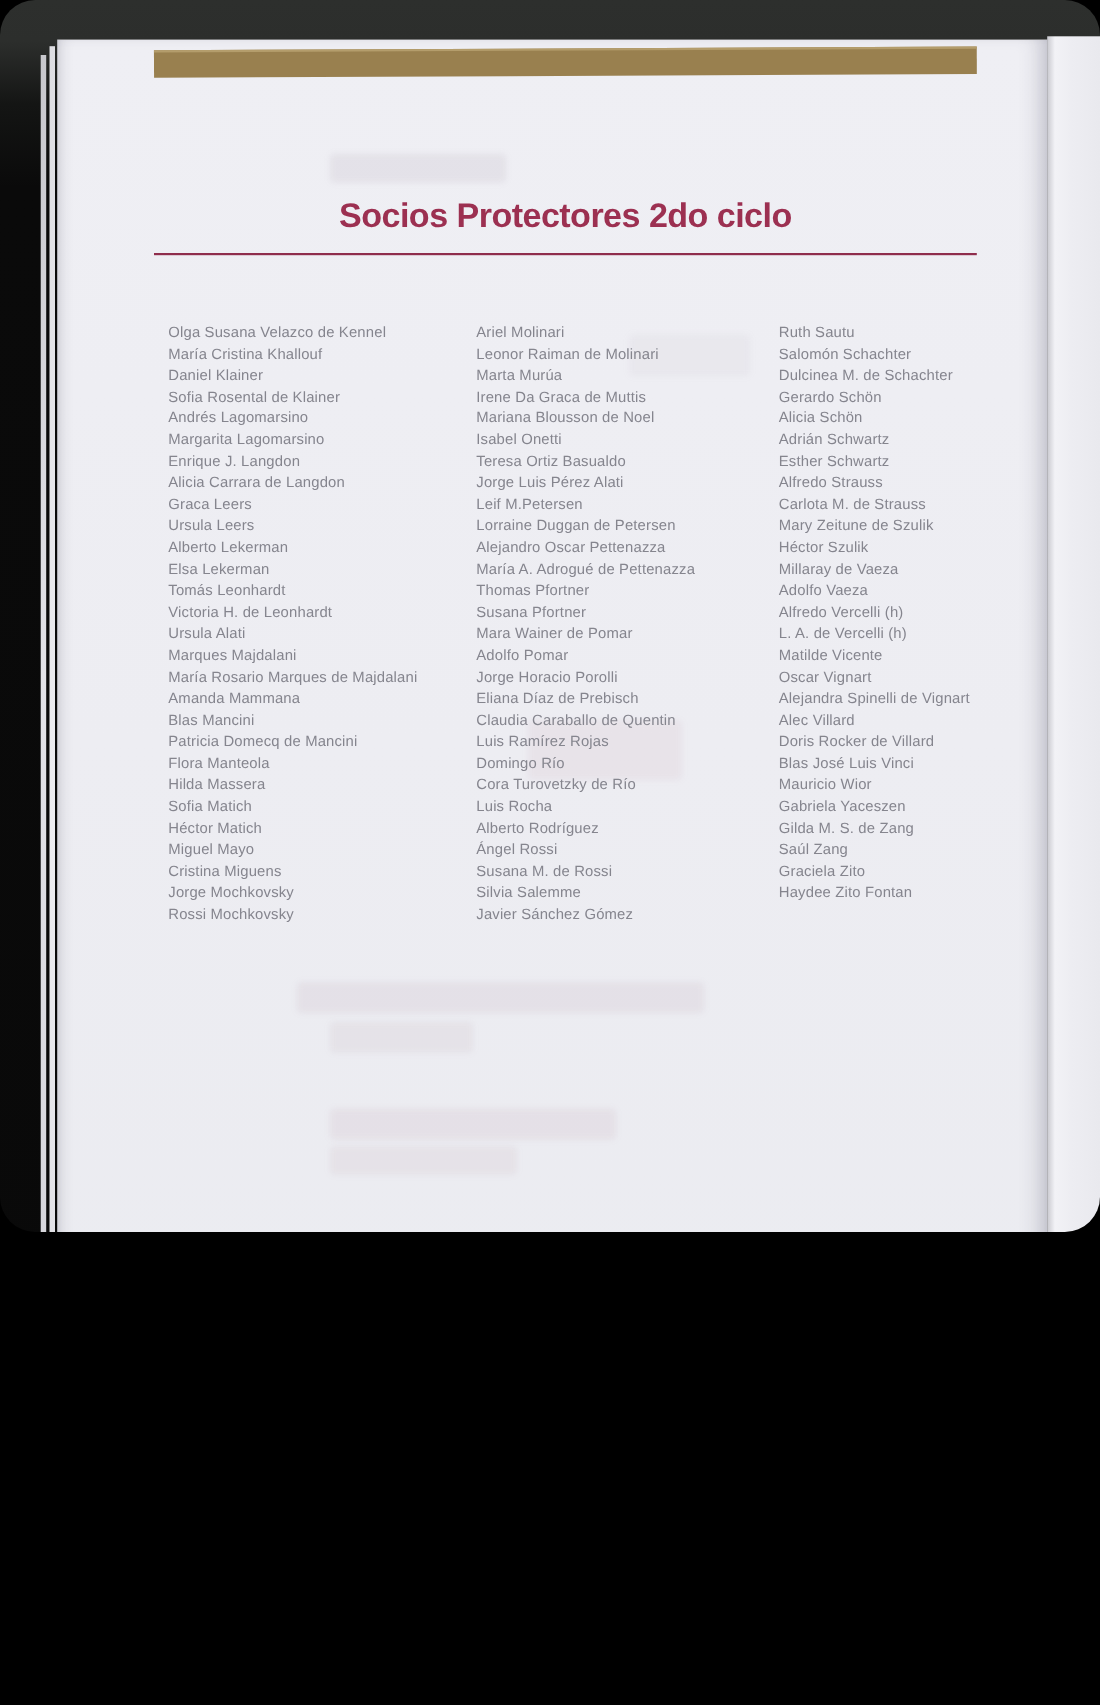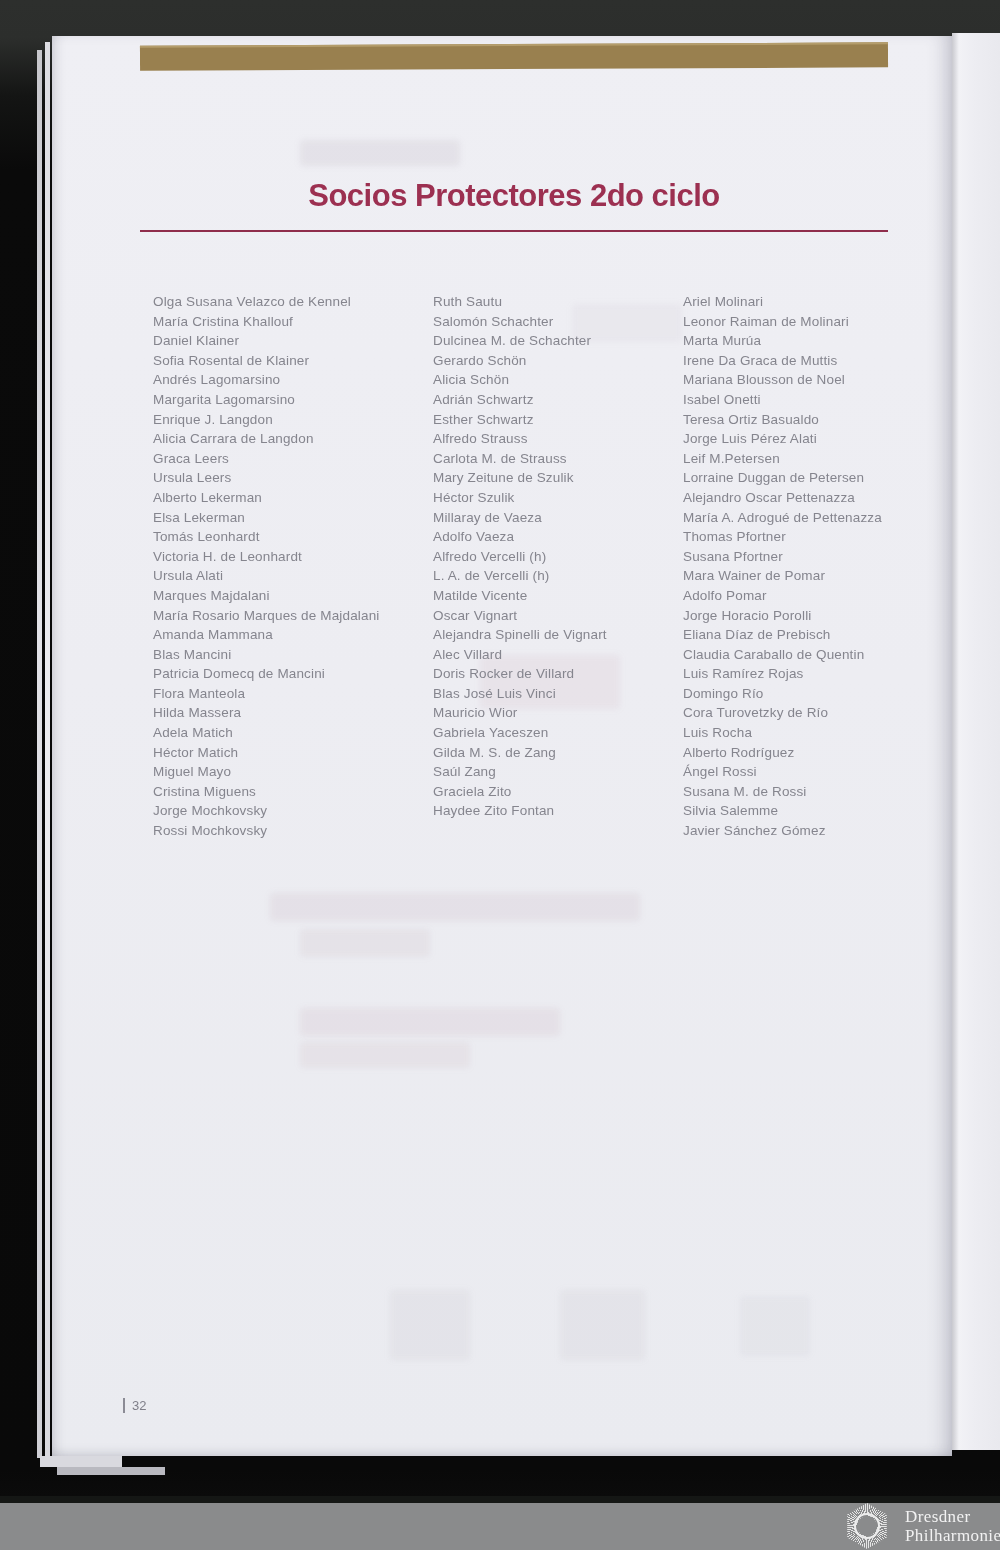--- a/index.html
+++ b/index.html
@@ -1,18 +1,18 @@
 <!DOCTYPE html>
 <html><head>
 <meta charset="utf-8">
 <style>
   html,body{margin:0;padding:0;background:#000;}
-  .stage{position:relative;width:1000px;height:1550px;overflow:hidden;
+  .stage{position:relative;width:1000px;height:1120px;overflow:hidden;
          font-family:"Liberation Sans",sans-serif;
-         background:linear-gradient(180deg,#2d2f2d 0px,#2c2e2c 38px,#141514 95px,#0a0a0a 170px,#090909 1470px,#0b0b0b 1496px);}
+         background:linear-gradient(180deg,#2d2f2d 0px,#2c2e2c 38px,#141514 95px,#0a0a0a 170px,#090909 1470px,#0b0b0b 1496px);border-radius:32px;}
 
   
   .stack-edge{position:absolute;background:#d9d9de;}
   .stack-edge.e1{left:37px;top:50px;width:5px;height:1408px;background:linear-gradient(180deg,#c7c7cc,#e3e3e8 40%,#cfcfd5);}
   .stack-edge.e2{left:45px;top:42px;width:5px;height:1416px;background:linear-gradient(180deg,#dddde2,#ededf1 50%,#d8d8de);}
 
   
   .step1{position:absolute;left:40px;top:1456px;width:82px;height:11px;background:#d9d9df;}
   .step2{position:absolute;left:57px;top:1467px;width:108px;height:8px;background:#b9b9c0;}
 
@@ -121,56 +121,26 @@
           <li>Tomás Leonhardt</li>
           <li>Victoria H. de Leonhardt</li>
           <li>Ursula Alati</li>
           <li>Marques Majdalani</li>
           <li>María Rosario Marques de Majdalani</li>
           <li>Amanda Mammana</li>
           <li>Blas Mancini</li>
           <li>Patricia Domecq de Mancini</li>
           <li>Flora Manteola</li>
           <li>Hilda Massera</li>
-          <li>Adela Matich</li>
+          <li>Sofia Matich</li>
           <li>Héctor Matich</li>
           <li>Miguel Mayo</li>
           <li>Cristina Miguens</li>
           <li>Jorge Mochkovsky</li>
           <li>Rossi Mochkovsky</li>
-        </ul>
-      <ul class="names-col c3">
-
-      <li>Ruth Sautu</li>
-          <li>Salomón Schachter</li>
-          <li>Dulcinea M. de Schachter</li>
-          <li>Gerardo Schön</li>
-          <li>Alicia Schön</li>
-          <li>Adrián Schwartz</li>
-          <li>Esther Schwartz</li>
-          <li>Alfredo Strauss</li>
-          <li>Carlota M. de Strauss</li>
-          <li>Mary Zeitune de Szulik</li>
-          <li>Héctor Szulik</li>
-          <li>Millaray de Vaeza</li>
-          <li>Adolfo Vaeza</li>
-          <li>Alfredo Vercelli (h)</li>
-          <li>L. A. de Vercelli (h)</li>
-          <li>Matilde Vicente</li>
-          <li>Oscar Vignart</li>
-          <li>Alejandra Spinelli de Vignart</li>
-          <li>Alec Villard</li>
-          <li>Doris Rocker de Villard</li>
-          <li>Blas José Luis Vinci</li>
-          <li>Mauricio Wior</li>
-          <li>Gabriela Yaceszen</li>
-          <li>Gilda M. S. de Zang</li>
-          <li>Saúl Zang</li>
-          <li>Graciela Zito</li>
-          <li>Haydee Zito Fontan</li>
         </ul>
       <ul class="names-col c2">
 
       <li>Ariel Molinari</li>
           <li>Leonor Raiman de Molinari</li>
           <li>Marta Murúa</li>
           <li>Irene Da Graca de Muttis</li>
           <li>Mariana Blousson de Noel</li>
           <li>Isabel Onetti</li>
           <li>Teresa Ortiz Basualdo</li>
@@ -189,20 +159,50 @@
           <li>Luis Ramírez Rojas</li>
           <li>Domingo Río</li>
           <li>Cora Turovetzky de Río</li>
           <li>Luis Rocha</li>
           <li>Alberto Rodríguez</li>
           <li>Ángel Rossi</li>
           <li>Susana M. de Rossi</li>
           <li>Silvia Salemme</li>
           <li>Javier Sánchez Gómez</li>
         </ul>
+      <ul class="names-col c3">
+
+      <li>Ruth Sautu</li>
+          <li>Salomón Schachter</li>
+          <li>Dulcinea M. de Schachter</li>
+          <li>Gerardo Schön</li>
+          <li>Alicia Schön</li>
+          <li>Adrián Schwartz</li>
+          <li>Esther Schwartz</li>
+          <li>Alfredo Strauss</li>
+          <li>Carlota M. de Strauss</li>
+          <li>Mary Zeitune de Szulik</li>
+          <li>Héctor Szulik</li>
+          <li>Millaray de Vaeza</li>
+          <li>Adolfo Vaeza</li>
+          <li>Alfredo Vercelli (h)</li>
+          <li>L. A. de Vercelli (h)</li>
+          <li>Matilde Vicente</li>
+          <li>Oscar Vignart</li>
+          <li>Alejandra Spinelli de Vignart</li>
+          <li>Alec Villard</li>
+          <li>Doris Rocker de Villard</li>
+          <li>Blas José Luis Vinci</li>
+          <li>Mauricio Wior</li>
+          <li>Gabriela Yaceszen</li>
+          <li>Gilda M. S. de Zang</li>
+          <li>Saúl Zang</li>
+          <li>Graciela Zito</li>
+          <li>Haydee Zito Fontan</li>
+        </ul>
     </div>
 
     <div class="page-number">
       <span class="bar"></span>
       <span>32</span>
     </div>
   </div>
 
   <div class="footer"></div>
 

